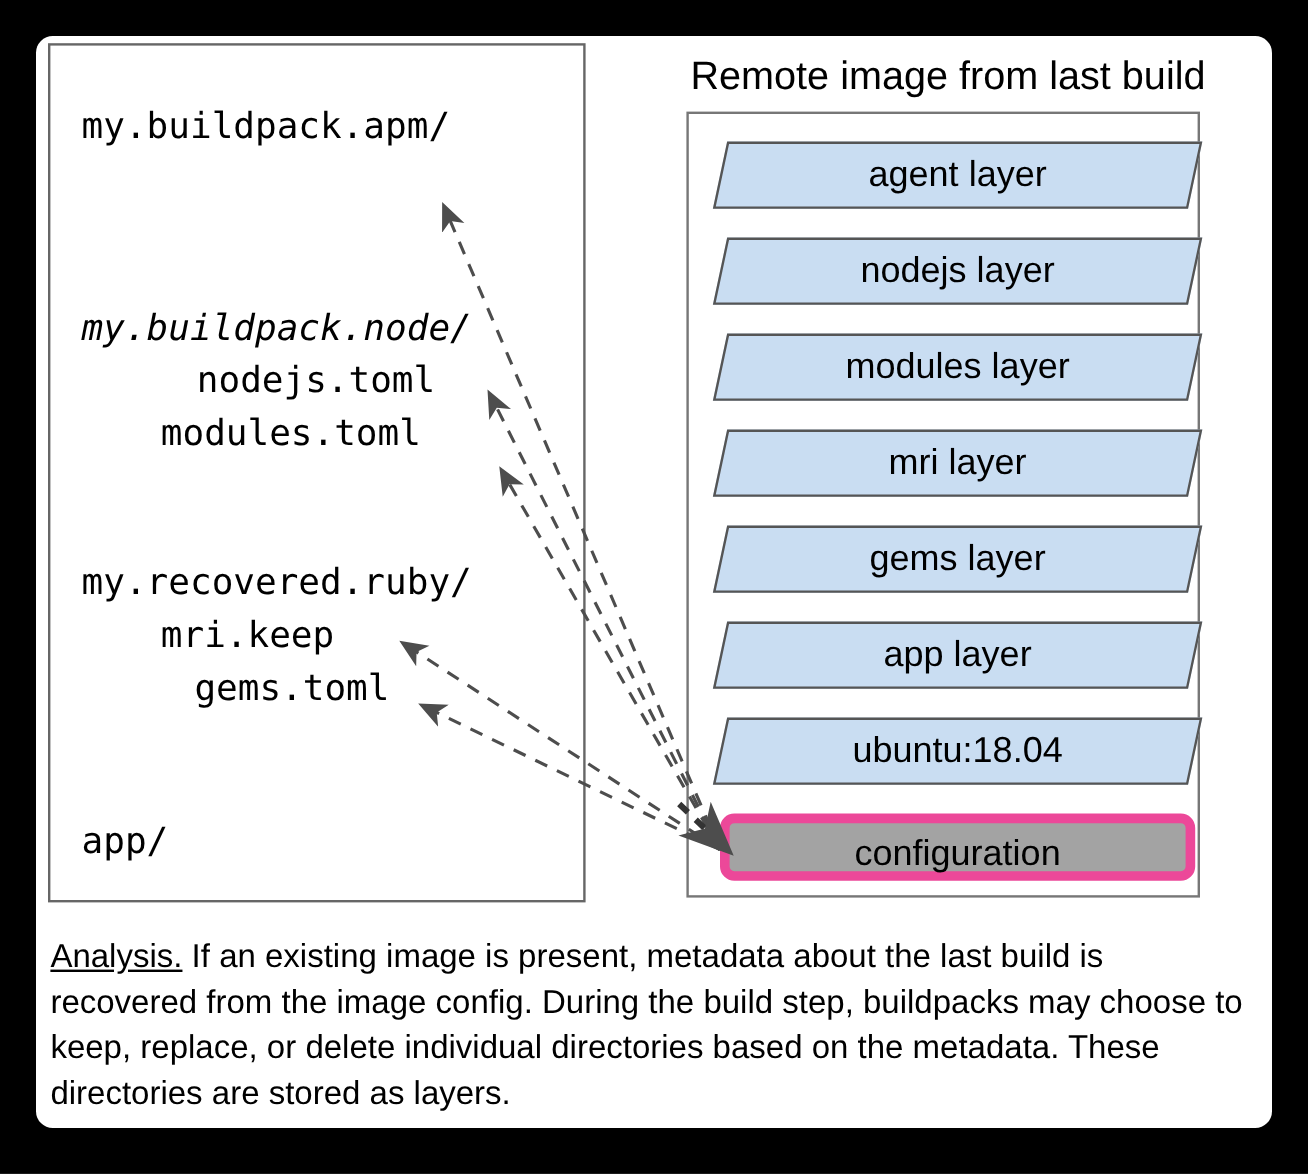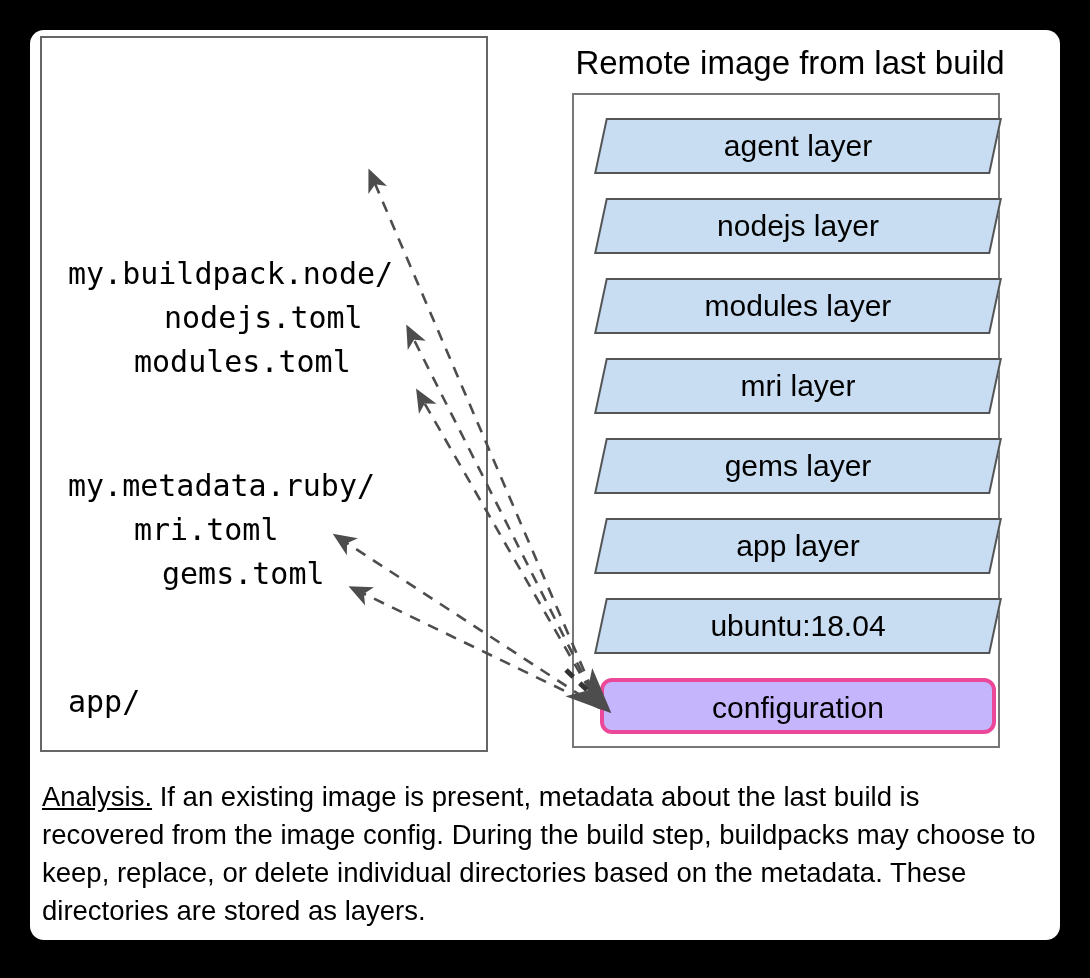--- a/index.html
+++ b/index.html
@@ -91,22 +91,22 @@
     font-size: 30px;
     color: #000000;
     transform: skewX(12deg);
     white-space: nowrap;
   }
   .config-box {
     position: absolute;
     left: 26px;
     width: 396px;
     height: 56px;
-    background: #c4b5fd;
-    border: 4px solid #ec4899;
+    background: #a3a3a3;
+    border: 8px solid #ec4899;
     border-radius: 12px;
     box-sizing: border-box;
   }
   .config-label {
     display: block;
     width: 100%;
     height: 100%;
     line-height: 52px;
     text-align: center;
     font-size: 30px;
@@ -137,25 +137,26 @@
     margin-top: 14px;
   }
 </style>
 </head>
 <body>
 
 <div id="root">
   <div id="card">
 
     <div id="left-panel">
-      <div class="mono-line" style="left:26px; top:218px;">my.buildpack.node/</div>
+      <div class="mono-line" style="left:26px; top:50px;">my.buildpack.apm/</div>
+      <div class="mono-line" style="left:26px; top:218px;font-style:italic;">my.buildpack.node/</div>
       <div class="mono-line" style="left:92px; top:262px;margin-left:30px;">nodejs.toml</div>
       <div class="mono-line" style="left:92px; top:306px;">modules.toml</div>
-      <div class="mono-line" style="left:26px; top:430px;">my.metadata.ruby/</div>
-      <div class="mono-line" style="left:92px; top:474px;">mri.toml</div>
+      <div class="mono-line" style="left:26px; top:430px;">my.recovered.ruby/</div>
+      <div class="mono-line" style="left:92px; top:474px;">mri.keep</div>
       <div class="mono-line" style="left:92px; top:518px;margin-left:28px;">gems.toml</div>
       <div class="mono-line" style="left:26px; top:646px;">app/</div>
     </div>
 
     <div id="right-panel">
       <div id="remote-title">Remote image from last build</div>
 
       <div id="image-box">
         <div class="layer" style="top:23px;">
           <span class="layer-label">agent layer</span>

